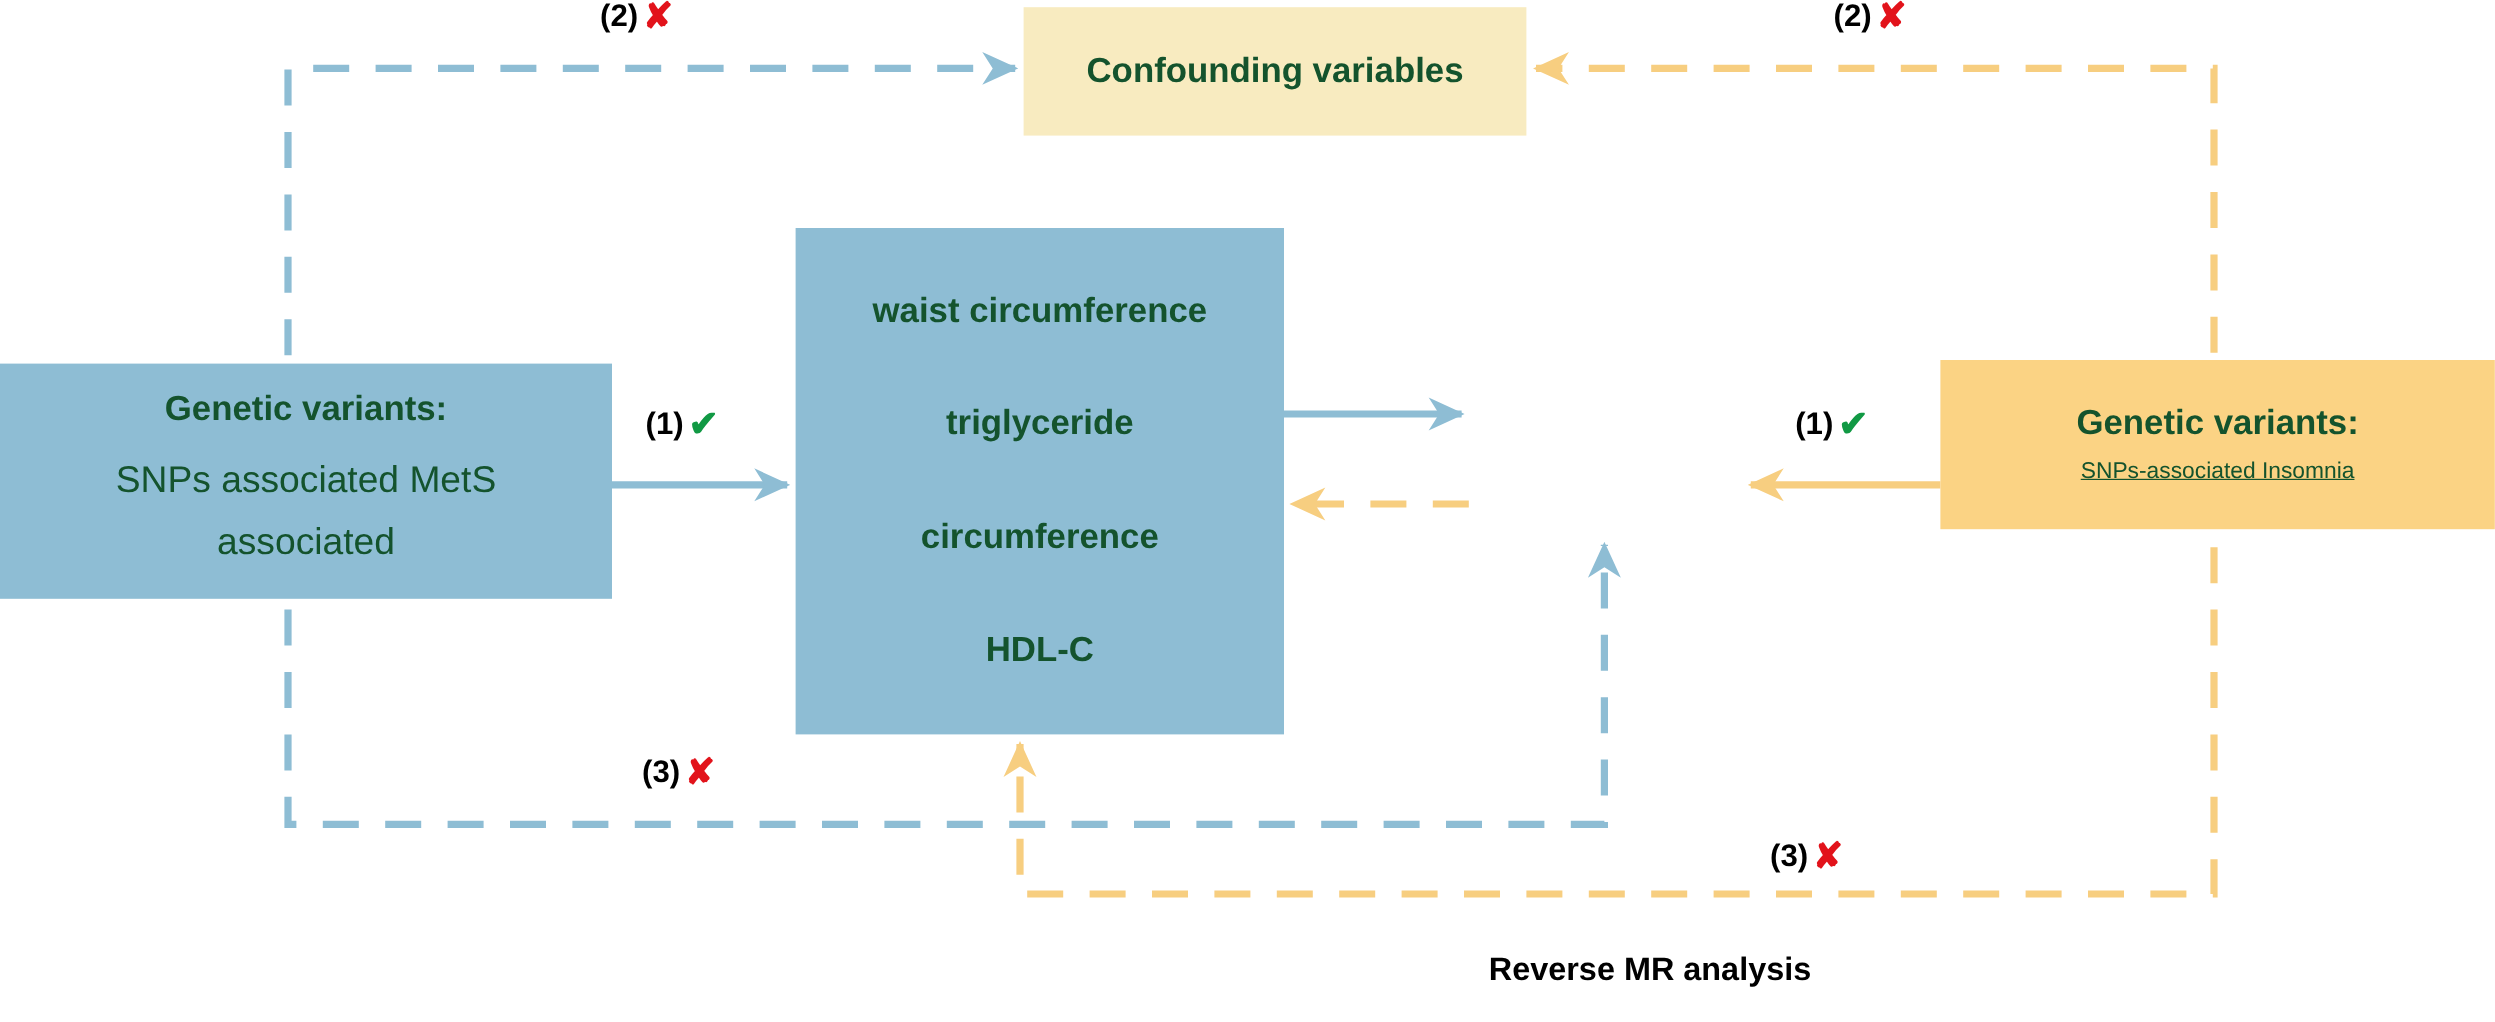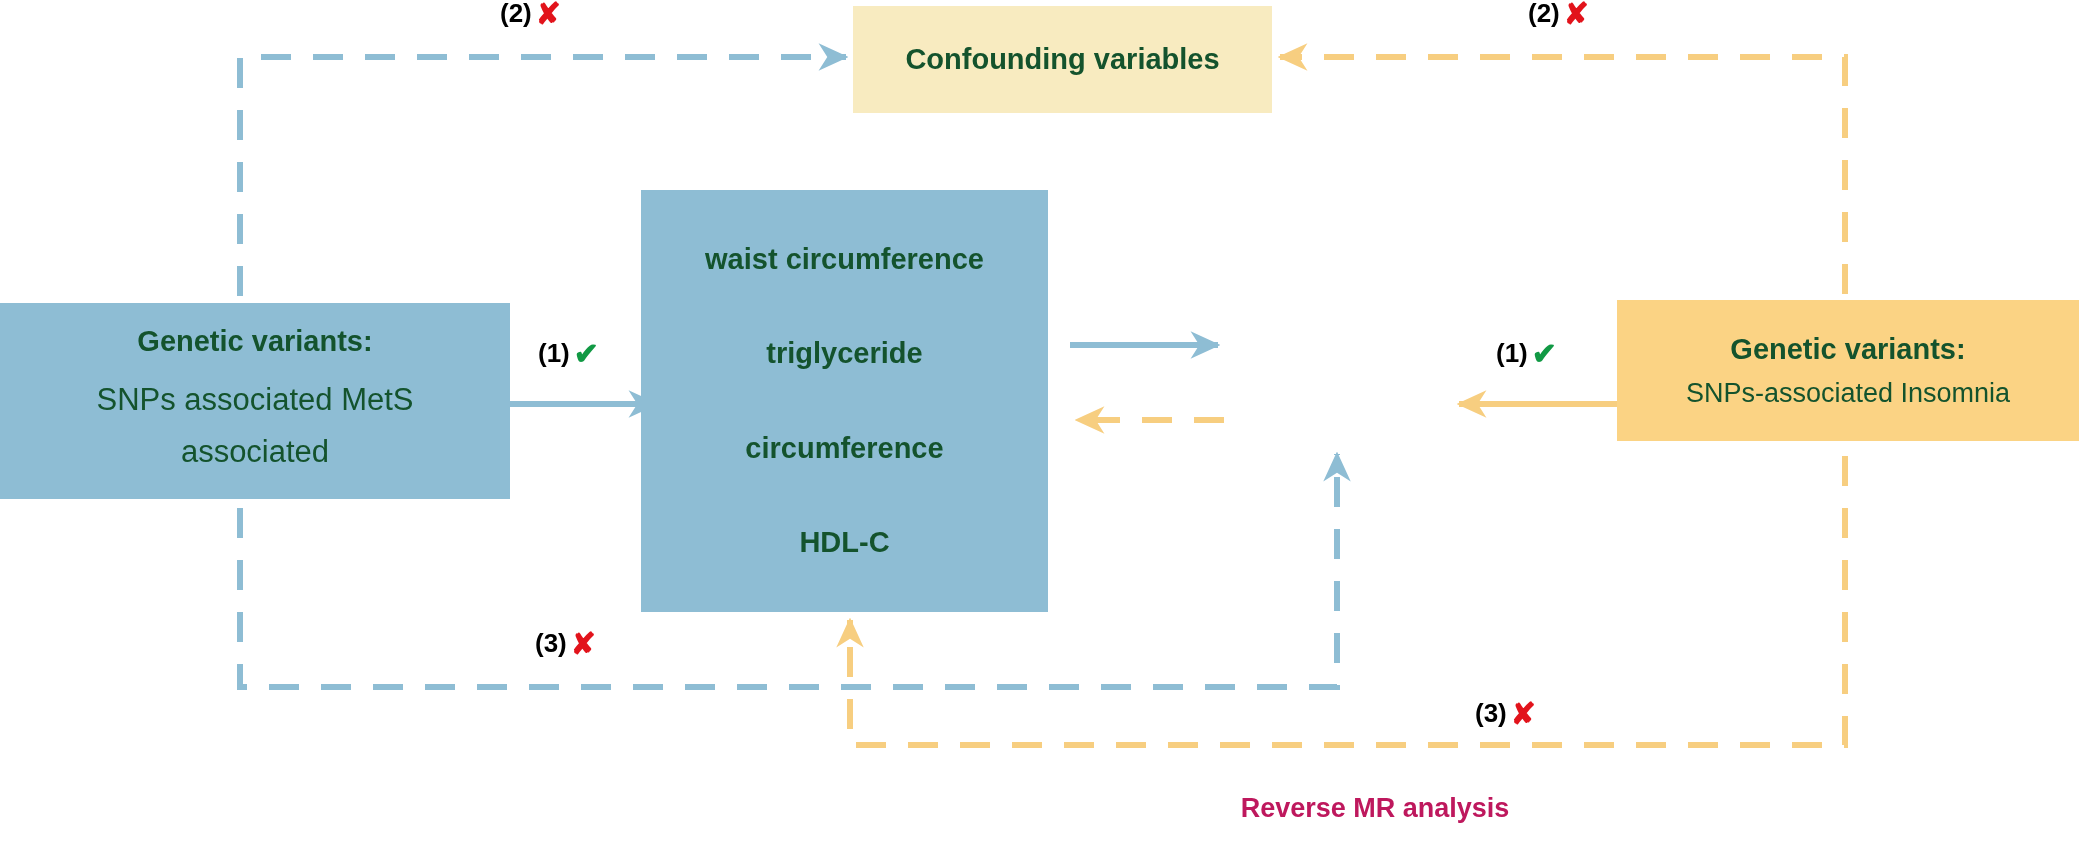--- a/index.html
+++ b/index.html
@@ -10,49 +10,49 @@
 
   .box{position:absolute;box-sizing:border-box;display:flex;flex-direction:column;
        align-items:center;justify-content:center;text-align:center;color:#14532d;}
   .box .ttl{font-weight:bold;}
   .box .sub{font-weight:normal;}
 
   #box-mets   {left:0px;   top:303px; width:510px; height:196px; background:#8EBDD4;}
   #box-mets .ttl{font-size:29px;margin-bottom:16px;}
   #box-mets .sub{font-size:31px;line-height:1.65;}
 
-  #box-components{left:641px; top:190px; width:407px; height:422px; background:#8EBDD4;
+  #box-components{left:663px; top:190px; width:407px; height:422px; background:#8EBDD4;
                   justify-content:space-around;padding:22px 0;}
   #box-components .item{font-size:29px;font-weight:bold;line-height:1;}
 
   #box-confounding{left:853px; top:6px; width:419px; height:107px; background:#F8EBC0;}
   #box-confounding .ttl{font-size:29px;}
 
   #box-insomnia{left:1224px; top:306px; width:228px; height:141px; background:#FBD384;}
   #box-insomnia .ttl{font-size:29px;}
 
   #box-snps-ins{left:1617px; top:300px; width:462px; height:141px; background:#FBD384;}
   #box-snps-ins .ttl{font-size:29px;margin-bottom:12px;}
-  #box-snps-ins .sub{font-size:27px;}
+  #box-snps-ins .sub{font-size:19px;text-decoration:underline;}
 
   .tag{position:absolute;display:flex;align-items:center;gap:4px;
        font-size:26px;font-weight:bold;color:#000;white-space:nowrap;}
   .tag .mark{font-size:30px;line-height:1;font-weight:bold;}
   .mark.ok{color:#119944;}
   .mark.no{color:#E2131B;}
 
   #tag-1-left  {left:538px;  top:338px;}
   #tag-1-right {left:1496px; top:338px;}
   #tag-2-left  {left:500px;  top:-2px;}
   #tag-2-right {left:1528px; top:-2px;}
   #tag-3-left  {left:535px;  top:628px;}
   #tag-3-right {left:1475px; top:698px;}
 
   #caption{position:absolute;left:1215px;top:793px;width:320px;text-align:center;
-           font-size:27px;font-weight:bold;color:#be185d;}
+           font-size:27px;font-weight:bold;color:#000000;}
 </style>
 </head>
 <body>
 
 <div id="stage">
 
   <svg id="wires" viewBox="0 0 2079 852">
     <defs>
       <marker id="arrB" viewBox="0 0 10 10" refX="9.2" refY="5" markerWidth="5.2" markerHeight="5.2" orient="auto-start-reverse">
         <path d="M0.4 0.6 L10 5 L0.4 9.4 L3.2 5 Z" fill="#8EBDD4"></path>

